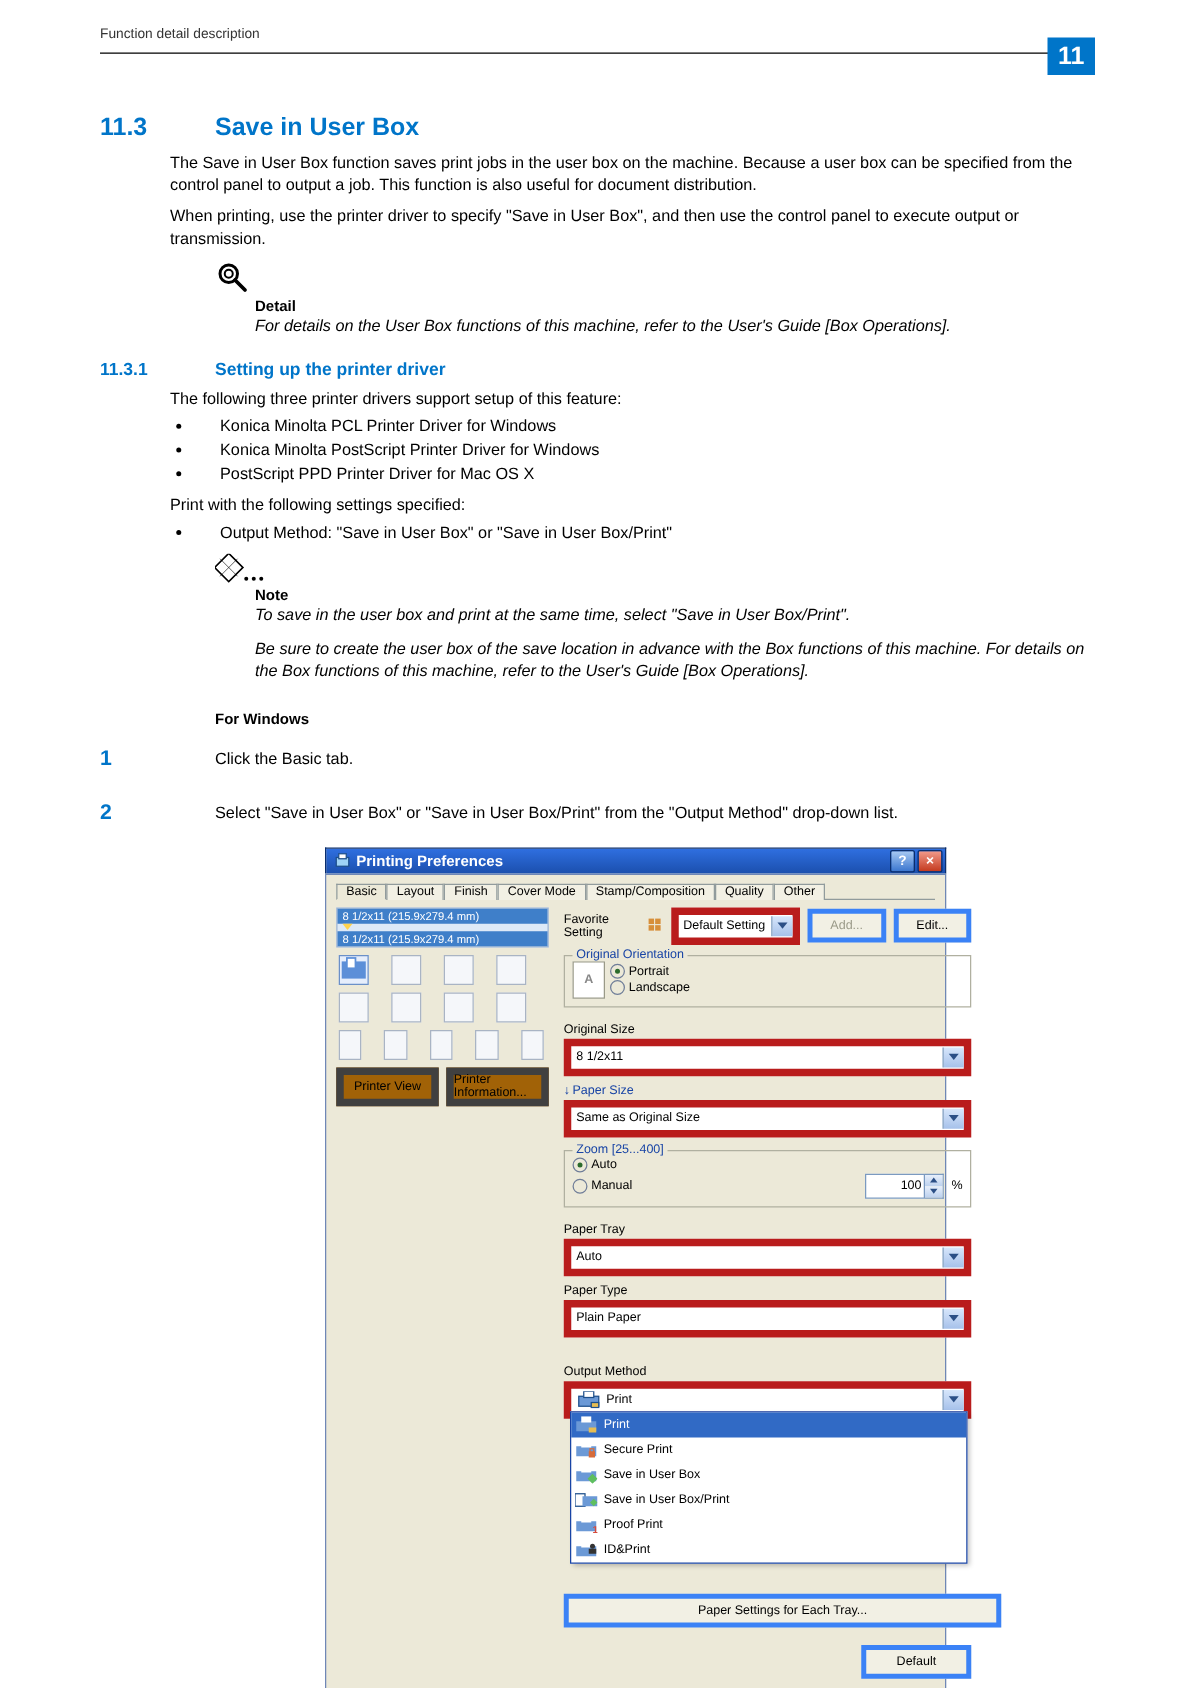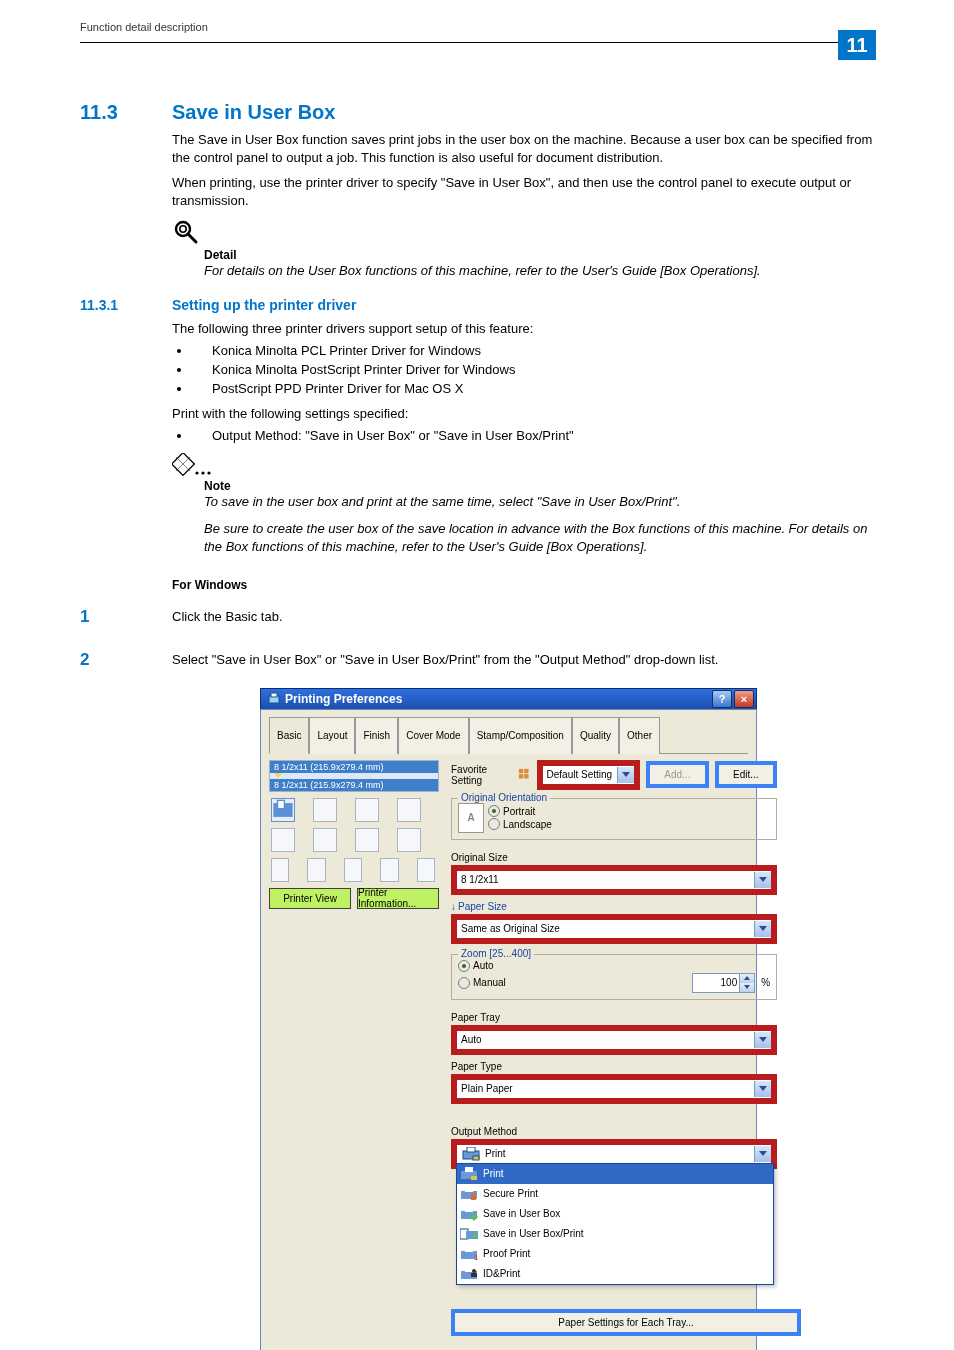--- a/index.html
+++ b/index.html
@@ -47,40 +47,39 @@
   }
   .h1-row, .h2-row {
     display: flex;
     align-items: baseline;
   }
   .h1-num {
     width: 92px;
     color: #0075c9;
     font-weight: bold;
     font-size: 20px;
-    margin-top: 10px;
   }
   .h1-title {
     color: #0075c9;
     font-weight: bold;
     font-size: 20px;
   }
   .h2-num {
     width: 92px;
     color: #0075c9;
     font-weight: bold;
     font-size: 14px;
   }
   .h2-title {
     color: #0075c9;
     font-weight: bold;
     font-size: 14px;
   }
   .body-block {
-    margin-left: 92px;
+    margin-left: 56px;
     font-size: 13px;
     line-height: 1.38;
   }
   .body-block p {
     margin: 7px 0;
   }
   ul.bullets {
     margin: 4px 0 6px 0;
     padding-left: 20px;
   }
@@ -171,21 +170,21 @@
     border: 1px solid #6f87b6;
     background: #ece9d8;
     padding: 6px 8px 10px 8px;
   }
   .tabs {
     display: flex;
     border-bottom: 1px solid #919b9c;
     margin-bottom: 6px;
   }
   .tab {
-    padding: 12px 7px;
+    padding: 0 7px;
     border: 1px solid #919b9c;
     border-bottom: none;
     background: #f2f0e4;
     margin-right: 0;
     position: relative;
     top: 1px;
     font-size: 10px;
   }
   .tab.active {
     background: #ece9d8;
@@ -263,22 +262,22 @@
     width: 22px; height: 22px;
     border: 1px solid #a9b4c4;
     background: #f5f7fa;
     display: flex; align-items: center; justify-content: center;
   }
   .sm-icon.first { background: #e6eefc; border-color:#6b90c8; }
   .pv-buttons { display: flex; gap: 6px; margin-top: 6px; }
   .pv-btn {
     flex: 1;
     height: 19px;
-    background: #bef264;
-    border: 1px solid #404040;
+    background: #a16207;
+    border: 6px solid #404040;
     font-size: 10px;
     display: flex; align-items:center; justify-content:center;
   }
 
   .right-pane {
     flex: 1;
     padding-left: 12px;
     display: flex;
     flex-direction: column;
   }

